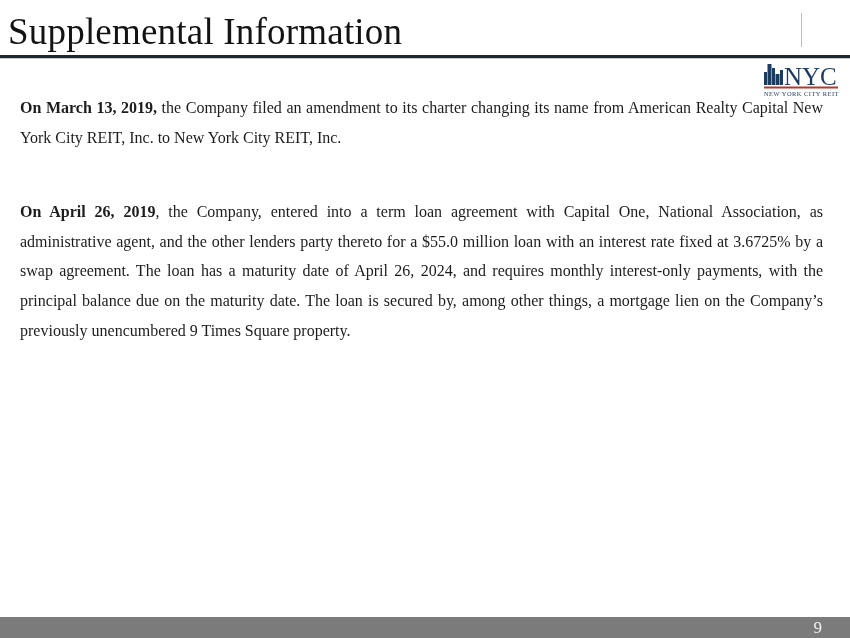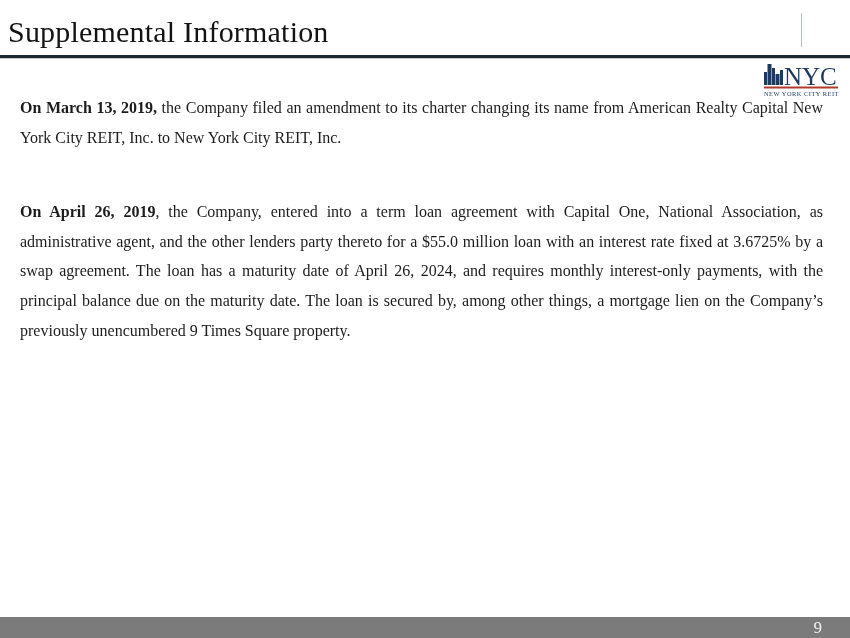--- a/index.html
+++ b/index.html
@@ -21,21 +21,21 @@
     position: absolute;
     top: 0; left: 0; right: 0;
     height: 55px;
     display: flex;
     align-items: center;
     justify-content: space-between;
     padding: 0 0 0 8px;
     box-sizing: border-box;
   }
   .page-title {
-    font-size: 30px;
+    font-size: 37px;
     color: #131313;
     letter-spacing: 0.2px;
     white-space: nowrap;
     padding-top: 8px;
   }
   .logo-group {
     display: flex;
     align-items: center;
     gap: 8px;
     padding-right: 10px;

